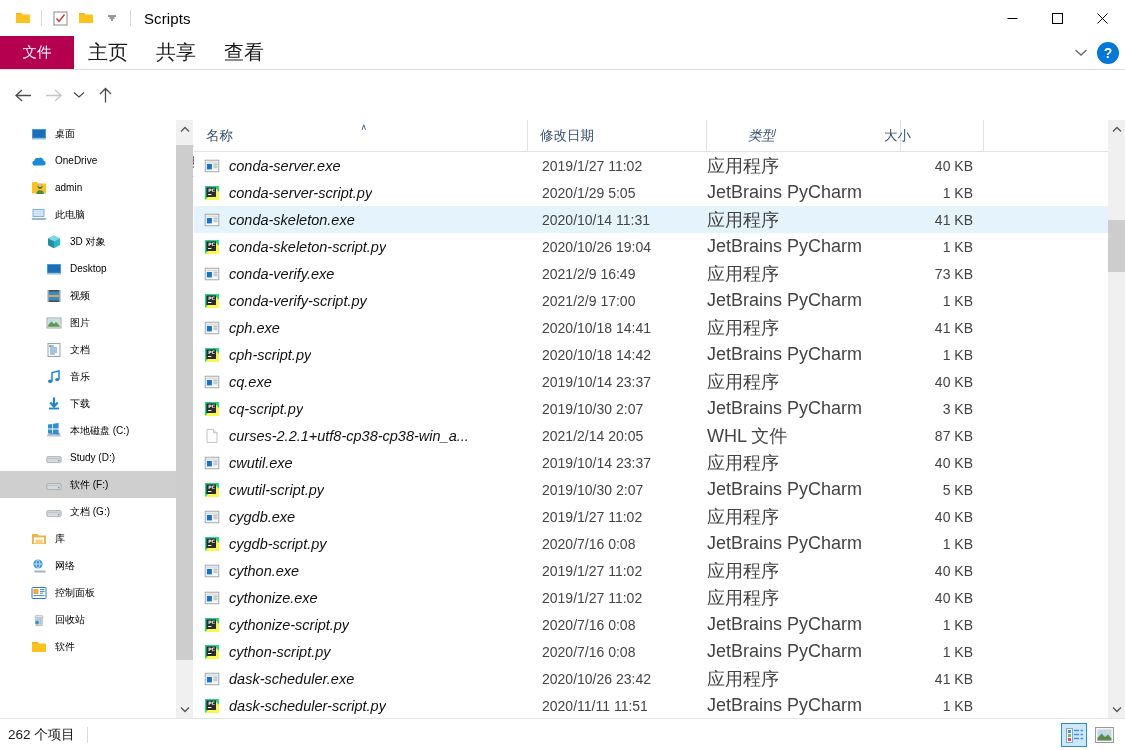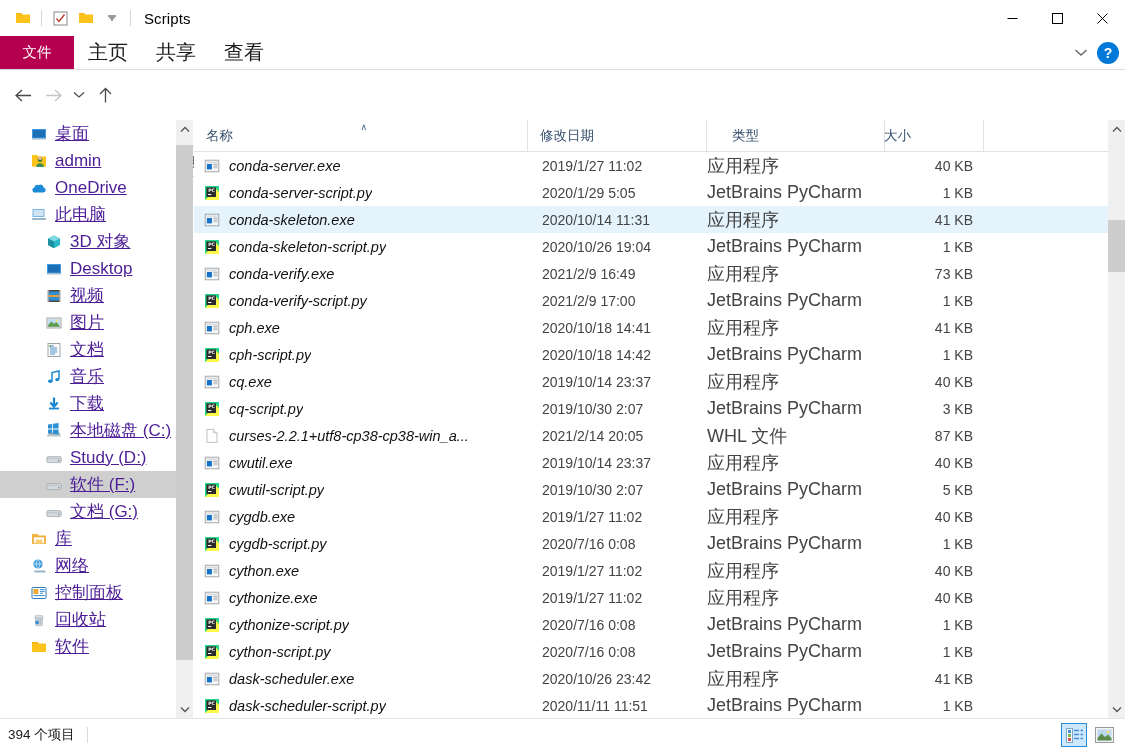--- a/index.html
+++ b/index.html
@@ -71,23 +71,22 @@
     border:1px solid #d0d0d0; background:#fff; display:flex; align-items:center; gap:10px; padding-left:12px;
   }
   .search-ph { font-size:14px; color:#555; }
 
   
   .sidebar {
     position:absolute; left:0; top:120px; width:176px; height:598px;
     background:#fff; overflow:hidden;
   }
   .nav-item {
-    display:flex; align-items:center; height:27px; gap:7px; font-size:17px; color:#4c1d95;
+    display:flex; align-items:center; height:27px; gap:7px; font-size:10px; color:#000000;
     white-space:nowrap;
-    text-decoration:underline;
   }
   .nav-item.sel { background:#cfcfcf; }
   .nav-item .ni-ico { width:18px; height:18px; flex:0 0 18px; display:flex; align-items:center; justify-content:center; }
   .indent0 { padding-left:30px; }
   .indent1 { padding-left:45px; }
 
   .sb-scroll { position:absolute; left:176px; top:120px; width:17px; height:598px; background:#f0f0f0; }
   .sb-arrow { position:absolute; left:0; width:17px; height:18px; display:flex; align-items:center; justify-content:center; color:#555; font-size:8px; }
   .sb-thumb { position:absolute; left:0; width:17px; background:#cdcdcd; }
 
@@ -271,35 +270,35 @@
             <rect x="1" y="3" width="14" height="9.5" rx="0.5" fill="#3b9ae1"></rect>
             <rect x="2" y="4" width="12" height="7.5" fill="#1c6fb5"></rect>
             <rect x="1" y="12.3" width="14" height="1.2" fill="#9fb9cc"></rect>
           </svg>
         </span>
         <span>桌面</span>
       </div>
       <div class="nav-item indent0">
         <span class="ni-ico">
           <svg width="16" height="16" viewBox="0 0 16 16" class="ico-svg">
+            <path d="M4.3 12.6 h8.2 a2.4 2.4 0 0 0 0.2 -4.75 a3.3 3.3 0 0 0 -5.1 -2.7 a2.9 2.9 0 0 0 -4.2 2.6 a2.45 2.45 0 0 0 0.9 4.85 Z" fill="#1b8ad6"></path>
+          </svg>
+        </span>
+        <span>OneDrive</span>
+      </div>
+      <div class="nav-item indent0">
+        <span class="ni-ico">
+          <svg width="16" height="16" viewBox="0 0 16 16" class="ico-svg">
             <path d="M1 2 h5 l1.2 1.4 H15 V13.5 H1 Z" fill="#fdc21c"></path>
             <circle cx="9" cy="6.5" r="2.4" fill="#2f7d3a"></circle>
             <path d="M5.3 14 a3.8 3.8 0 0 1 7.6 0 Z" fill="#3f8f52"></path>
             <circle cx="9" cy="5.2" r="1.9" fill="#e8b98a"></circle>
           </svg>
         </span>
         <span>admin</span>
-      </div>
-      <div class="nav-item indent0">
-        <span class="ni-ico">
-          <svg width="16" height="16" viewBox="0 0 16 16" class="ico-svg">
-            <path d="M4.3 12.6 h8.2 a2.4 2.4 0 0 0 0.2 -4.75 a3.3 3.3 0 0 0 -5.1 -2.7 a2.9 2.9 0 0 0 -4.2 2.6 a2.45 2.45 0 0 0 0.9 4.85 Z" fill="#1b8ad6"></path>
-          </svg>
-        </span>
-        <span>OneDrive</span>
       </div>
       <div class="nav-item indent0">
         <span class="ni-ico">
           <svg width="16" height="16" viewBox="0 0 16 16" class="ico-svg">
             <rect x="1.5" y="2" width="12" height="8" rx="0.5" fill="#7bb6e0"></rect>
             <rect x="2.5" y="3" width="10" height="6" fill="#cfe4f4"></rect>
             <path d="M0.5 11 h15 l-1 2 H1.5 Z" fill="#9ab6c8"></path>
           </svg>
         </span>
         <span>此电脑</span>
@@ -485,21 +484,21 @@
 
   <div class="listarea">
     <div class="colheader">
       <div class="colh" style="left:0;width:334px;">
         <span class="sortmark">∧</span>
         <span>名称</span>
       </div>
       <div class="colh" style="left:334px;width:179px;">
         <span>修改日期</span>
       </div>
-      <div class="colh" style="left:526px;width:165px;">
+      <div class="colh" style="left:542px;width:165px;font-style:italic;">
         <span>类型</span>
       </div>
       <div class="colh" style="left:678px;width:112px;align-items:center;">
         <span>大小</span>
       </div>
       <div class="colh" style="left:790px;width:124px;border-right:none;"></div>
     </div>
     <div class="headsep"></div>
 
     <div class="rows" id="rows">
@@ -868,21 +867,21 @@
       <div class="sb-thumb" style="top:100px; height:52px;"></div>
       <div class="sb-arrow" style="bottom:0;">
         <svg class="ico-svg" width="10" height="7" viewBox="0 0 10 7">
             <path d="M1 1.5 L5 5.5 L9 1.5" fill="none" stroke="#555" stroke-width="1.3"></path>
           </svg>
       </div>
     </div>
   </div>
 
   <div class="statusbar">
-    <div class="status-text">394 个项目</div>
+    <div class="status-text">262 个项目</div>
     <div class="status-sep"></div>
     <div class="viewbtns">
       <div class="viewbtn active">
         <svg class="ico-svg" width="17" height="15" viewBox="0 0 17 15">
           <rect x="0.5" y="0.5" width="6" height="14" fill="#fff" stroke="#7aa8cf"></rect>
           <rect x="2" y="2" width="3" height="3" fill="#4a90d9"></rect>
           <rect x="2" y="6" width="3" height="3" fill="#7fba4a"></rect>
           <rect x="2" y="10" width="3" height="3" fill="#d9534f"></rect>
           <path d="M8 2.5 H13 M14.5 2.5 H17 M8 6.5 H13 M14.5 6.5 H17 M8 10.5 H13 M14.5 10.5 H17" stroke="#4a90d9" stroke-width="1.6"></path>
         </svg>

